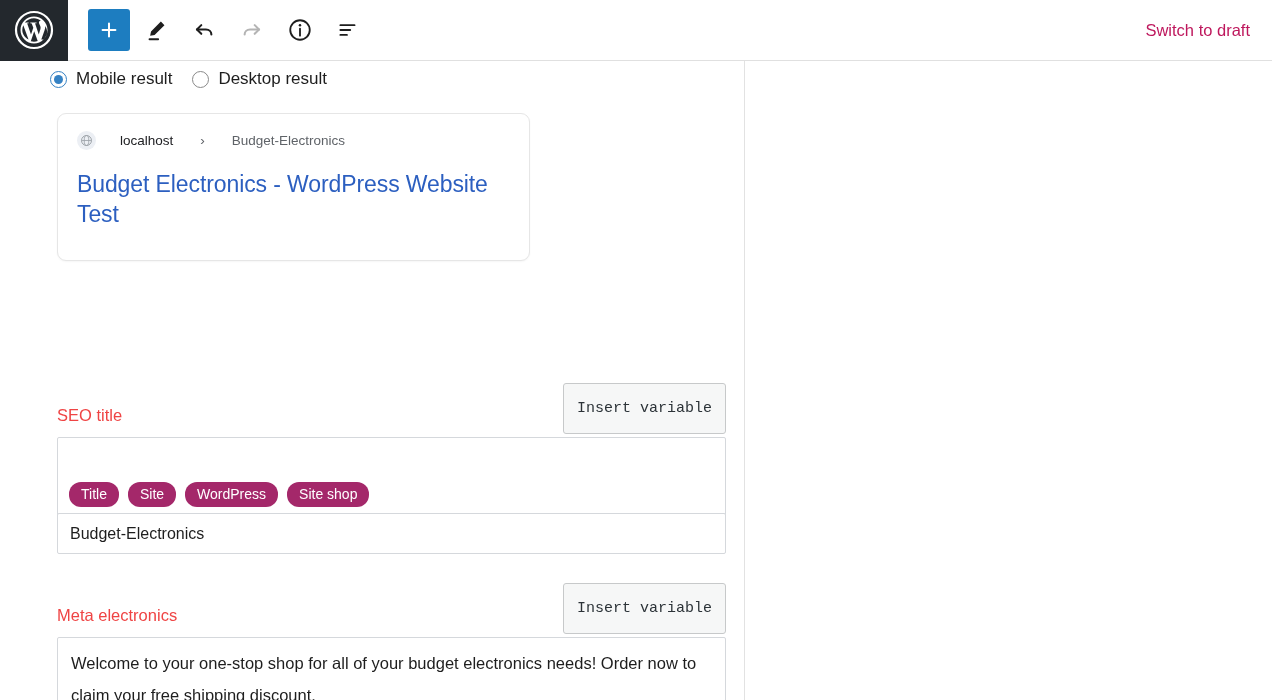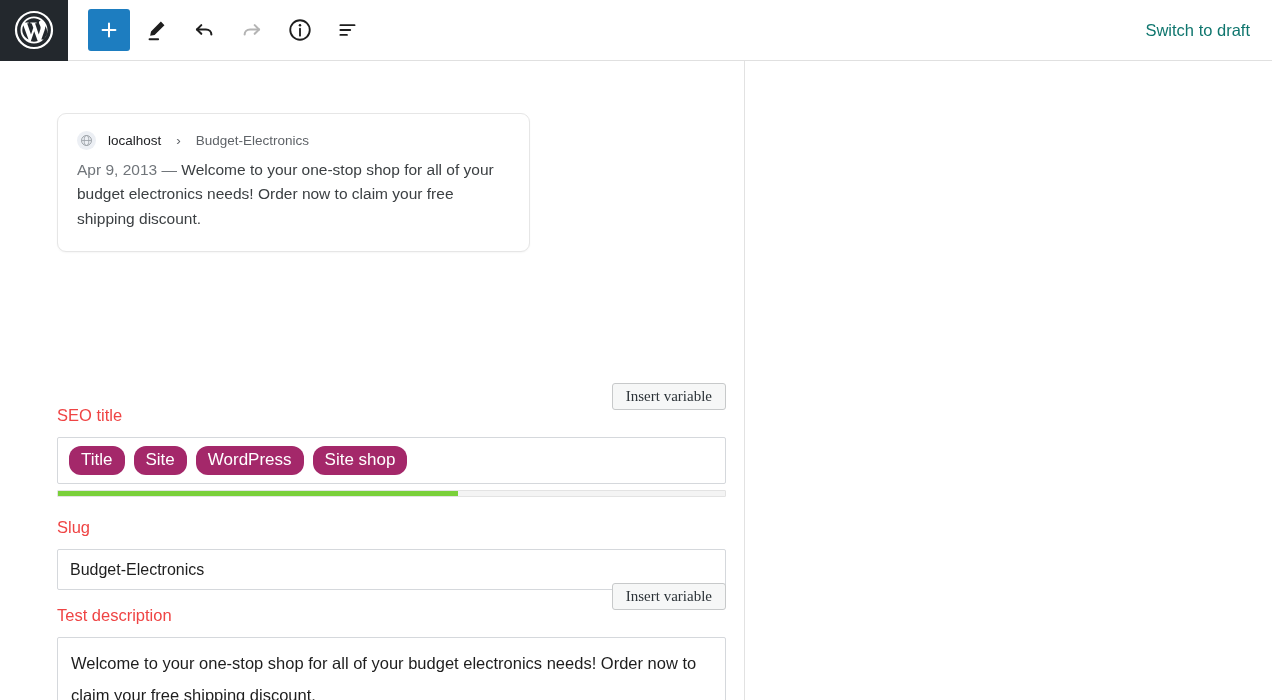--- a/index.html
+++ b/index.html
@@ -40,21 +40,21 @@
     width: 44px; height: 44px;
     background: transparent; border: none;
     display: flex; align-items: center; justify-content: center;
     cursor: pointer; padding: 0;
   }
   .icon-btn svg { display: block; }
 
   .switch-draft {
     position: absolute; right: 12px; top: 50%;
     transform: translateY(-50%);
-    color: #0f766e;
+    color: #be185d;
     font-size: 16.5px;
     background: none; border: none;
     cursor: pointer;
     padding: 6px 10px;
     font-family: "Liberation Sans", sans-serif;
   }
 
   
   .body-area {
     position: absolute; top: 61px; left: 0;
@@ -95,21 +95,21 @@
   
   .snippet-card {
     position: absolute; top: 52px; left: 57px;
     width: 473px;
     background: #ffffff;
     border: 1px solid #e6e6e6;
     border-radius: 9px;
     padding: 17px 19px 20px 19px;
     box-shadow: 0 1px 2px rgba(0,0,0,0.04);
   }
-  .snippet-url-row { display: flex; align-items: center; gap: 12px; margin-bottom: 8px; }
+  .snippet-url-row { display: flex; align-items: center; gap: 24px; margin-bottom: 19px; }
   .globe-icon {
     width: 19px; height: 19px; border-radius: 50%;
     background: #eceff4;
     display: flex; align-items: center; justify-content: center;
     flex: 0 0 19px;
   }
   .snippet-site { font-size: 13.5px; color: #202124; }
   .snippet-sep { font-size: 13.5px; color: #5f6368; padding: 0 3px; }
   .snippet-path { font-size: 13.5px; color: #5f6368; }
 
@@ -140,25 +140,25 @@
   .field-label {
     font-size: 16.5px; color: #ef4444; font-weight: 400;
     padding-top: 5px;
     text-align: right;
   }
   .insert-var-btn {
     position: absolute; right: 0; top: -18px;
     background: #f6f7f7;
     border: 1px solid #c7c9ca;
     border-radius: 3px;
-    padding: 4px 13px;
+    padding: 16px 13px;
     font-size: 15px;
     color: #2c3338;
     cursor: pointer;
-    font-family: Liberation Serif, serif;
+    font-family: Liberation Mono, monospace;
     white-space: nowrap;
   }
 
   .field-input {
     width: 669px;
     background: #ffffff;
     border: 1px solid #d5d8dc;
     border-radius: 2px;
     min-height: 41px;
     display: flex; align-items: center;
@@ -166,24 +166,25 @@
     font-size: 16px;
     color: #1e1e1e;
   }
   .field-input.tags { gap: 9px; padding: 8px 11px; flex-wrap: wrap; min-height: 41px; }
 
   .tag-pill {
     background: #a4286a;
     color: #ffffff;
     border-radius: 12px;
     padding: 4px 12px 5px 12px;
-    font-size: 17px;
+    font-size: 14px;
     line-height: 1.15;
     white-space: nowrap;
     cursor: pointer;
+    margin-top: 36px;
   }
 
   .textarea-box {
     width: 669px;
     background: #ffffff;
     border: 1px solid #d5d8dc;
     border-radius: 2px;
     height: 88px;
     padding: 10px 13px;
     font-size: 16.5px;
@@ -259,67 +260,72 @@
 
   </div>
 
   <button class="switch-draft">Switch to draft</button>
 </div>
 
 <div class="body-area">
 
   <div class="left-col">
 
+    <div class="radio-row">
+      <label class="radio-item">
+        <span class="radio-dot checked"></span>
+        <span class="radio-label">Mobile result</span>
+      </label>
+      <label class="radio-item">
+        <span class="radio-dot"></span>
+        <span class="radio-label">Desktop result</span>
+      </label>
+    </div>
 
     <div class="snippet-card">
       <div class="snippet-url-row">
         <span class="globe-icon">
           <svg width="13" height="13" viewBox="0 0 24 24" aria-hidden="true">
             <circle cx="12" cy="12" r="9.2" fill="none" stroke="#9aa0a6" stroke-width="1.8"></circle>
             <ellipse cx="12" cy="12" rx="4.2" ry="9.2" fill="none" stroke="#9aa0a6" stroke-width="1.5"></ellipse>
             <path d="M3 12h18" stroke="#9aa0a6" stroke-width="1.5"></path>
           </svg>
         </span>
         <span class="snippet-site">localhost</span>
         <span class="snippet-sep">›</span>
         <span class="snippet-path">Budget-Electronics</span>
       </div>
 
-
-      <div class="snippet-desc">
-        <span class="snippet-date">Apr 9, 2013</span><span class="snippet-date">&nbsp;—&nbsp;</span><span>Welcome to your one-stop shop for all of your budget electronics needs! Order now to claim your free shipping discount.</span>
-      </div>
+      <div class="snippet-title">Budget Electronics - WordPress Website Test</div>
+
     </div>
 
     <div class="field-block" style="top: 340px;">
       <div class="field-head">
         <span class="field-label">SEO title</span>
         <button class="insert-var-btn">Insert variable</button>
       </div>
       <div class="field-input tags">
         <span class="tag-pill">Title</span>
         <span class="tag-pill">Site</span>
         <span class="tag-pill">WordPress</span>
         <span class="tag-pill">Site shop</span>
       </div>
       <div class="progress-track">
         <div class="progress-fill" style="width: 60%;"></div>
       </div>
     </div>
 
     <div class="field-block" style="top: 452px;">
-      <div class="field-head">
-        <span class="field-label">Slug</span>
-      </div>
       <div class="field-input">Budget-Electronics</div>
     </div>
 
     <div class="field-block" style="top: 540px;">
       <div class="field-head">
-        <span class="field-label">Test description</span>
+        <span class="field-label">Meta electronics</span>
         <button class="insert-var-btn">Insert variable</button>
       </div>
       <div class="textarea-box">Welcome to your one-stop shop for all of your budget electronics needs! Order now to claim your free shipping discount.</div>
 
     </div>
 
   </div>
 
   <div class="right-col"></div>
 </div>

